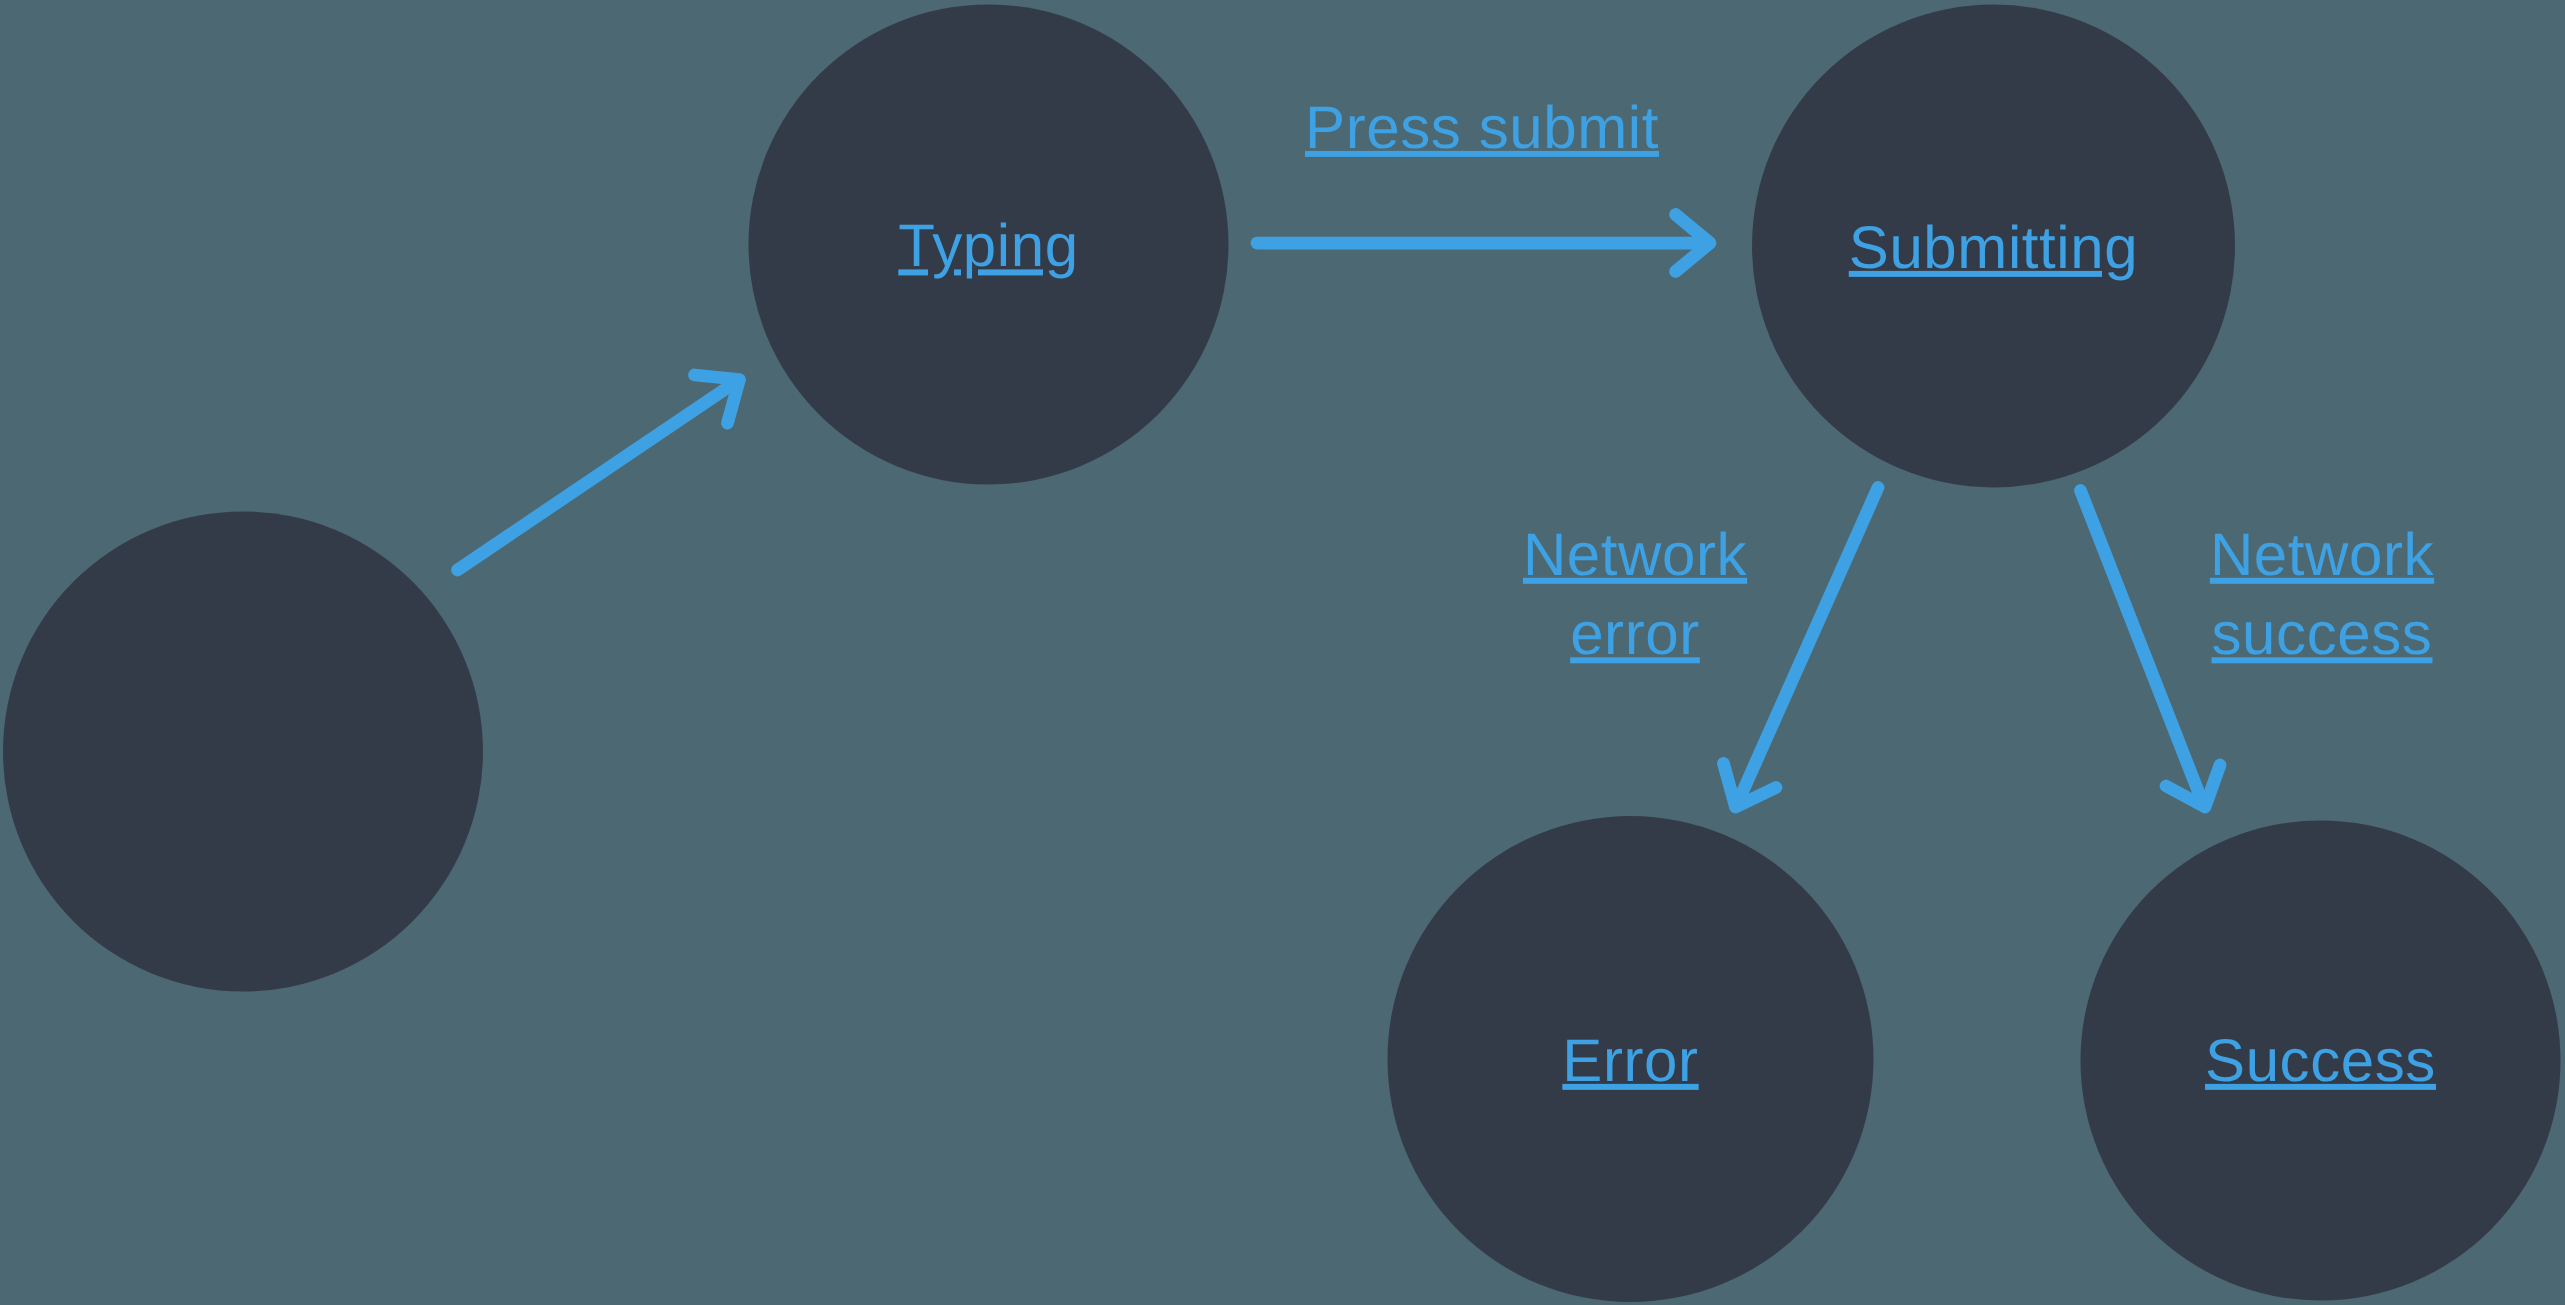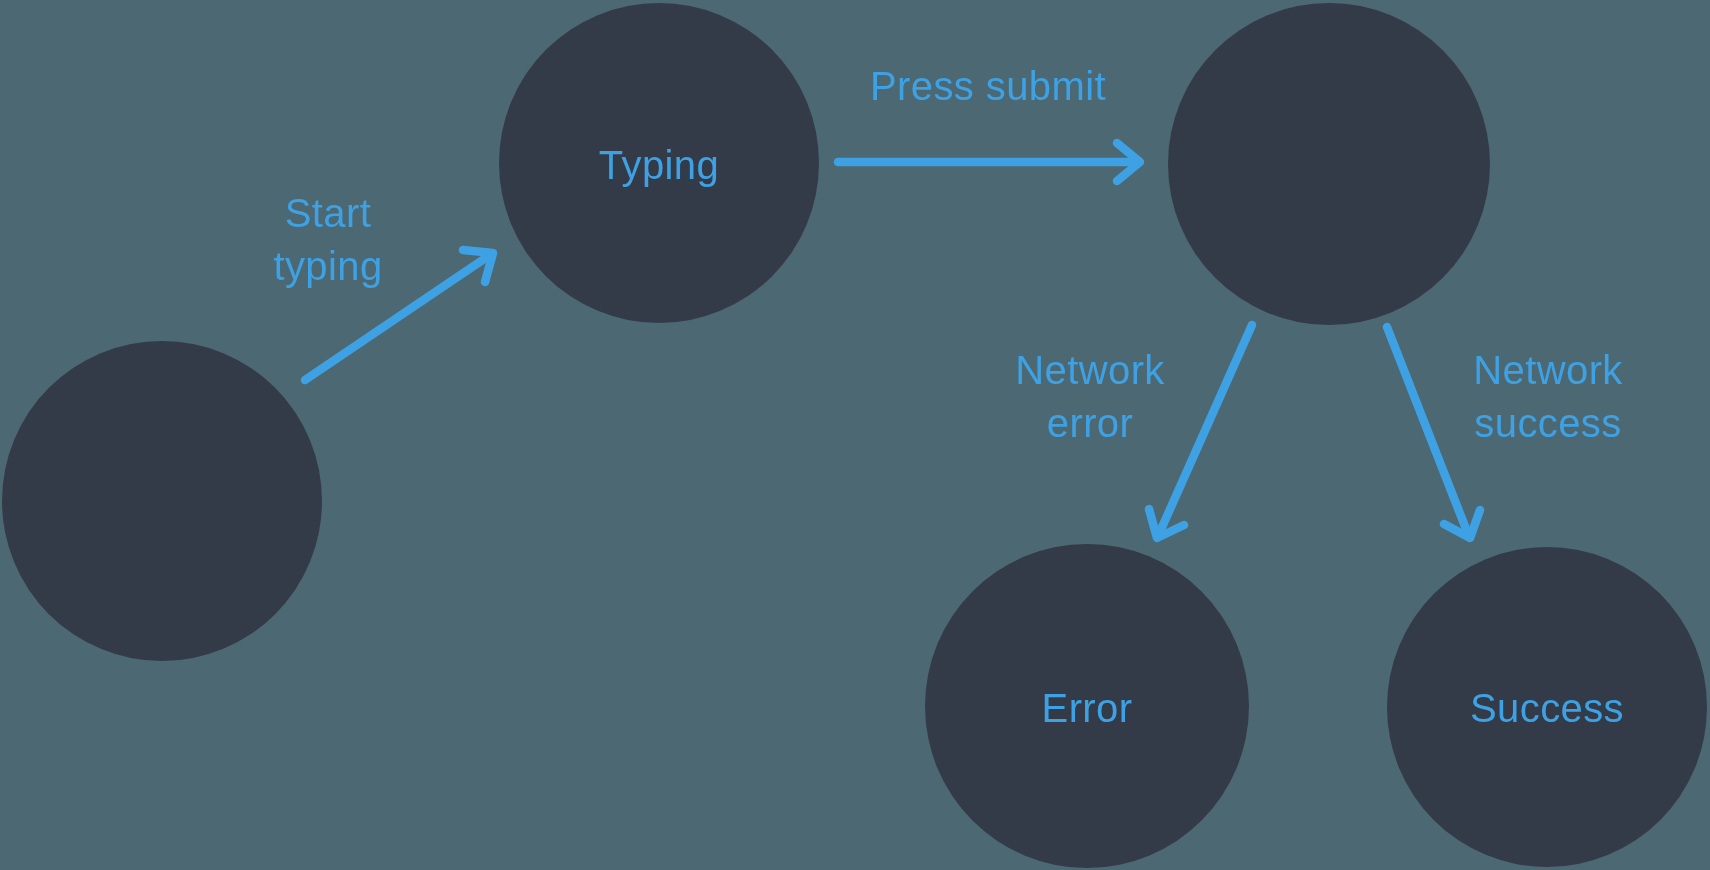--- a/index.html
+++ b/index.html
@@ -25,20 +25,21 @@
     position: absolute;
     transform: translate(-50%, -50%);
     color: #3EA1E3;
     font-size: 40px;
     font-weight: 500;
     line-height: 1.32;
     letter-spacing: 0.4px;
     white-space: pre-line;
     text-align: center;
     user-select: none;
+    text-decoration: underline;
   }
 </style>
 </head>
 <body>
 
 <div class="canvas">
 
   <svg class="diagram-svg" width="1710" height="870" viewBox="0 0 1710 870">
 
     <circle cx="162" cy="501" r="160" fill="#343B48"></circle>
@@ -65,24 +66,23 @@
       </g>
 
       <g>
         <line x1="1387" y1="327" x2="1468" y2="534"></line>
         <polyline points="1480,510 1470,538 1444,524"></polyline>
       </g>
     </g>
   </svg>
 
   <div class="label" style="left:659px;  top:165px;">Typing</div>
+  <div class="label" style="left:1329px; top:166px;">Submitting</div>
   <div class="label" style="left:1087px; top:708px;">Error</div>
   <div class="label" style="left:1547px; top:708px;">Success</div>
 
-  <div class="label" style="left:328px;  top:240px;">Start
-typing</div>
   <div class="label" style="left:988px;  top:86px;">Press submit</div>
   <div class="label" style="left:1090px; top:397px;">Network
 error</div>
   <div class="label" style="left:1548px; top:397px;">Network
 success</div>
 
 </div>
 
 </body></html>

